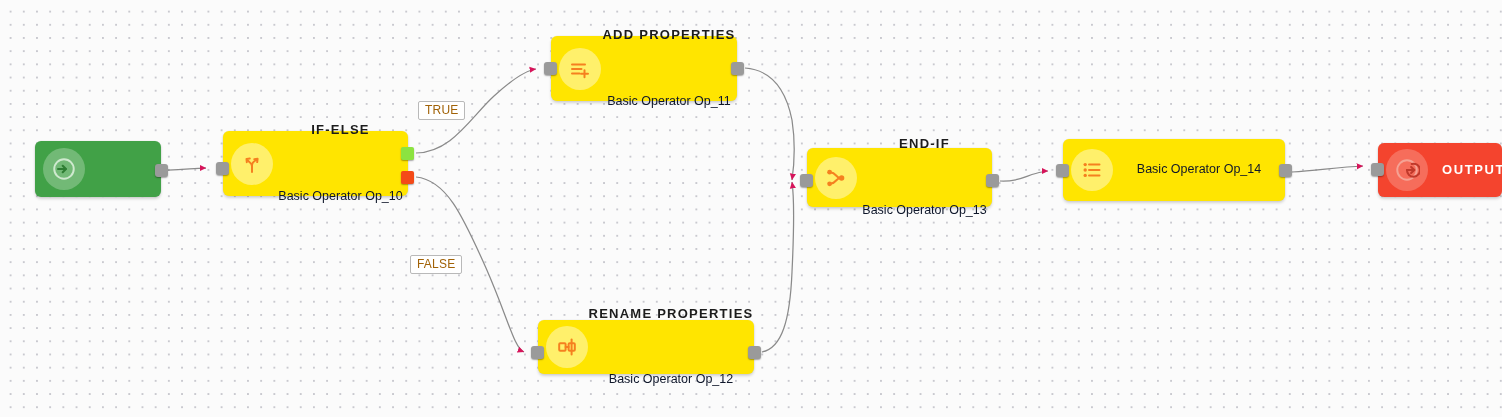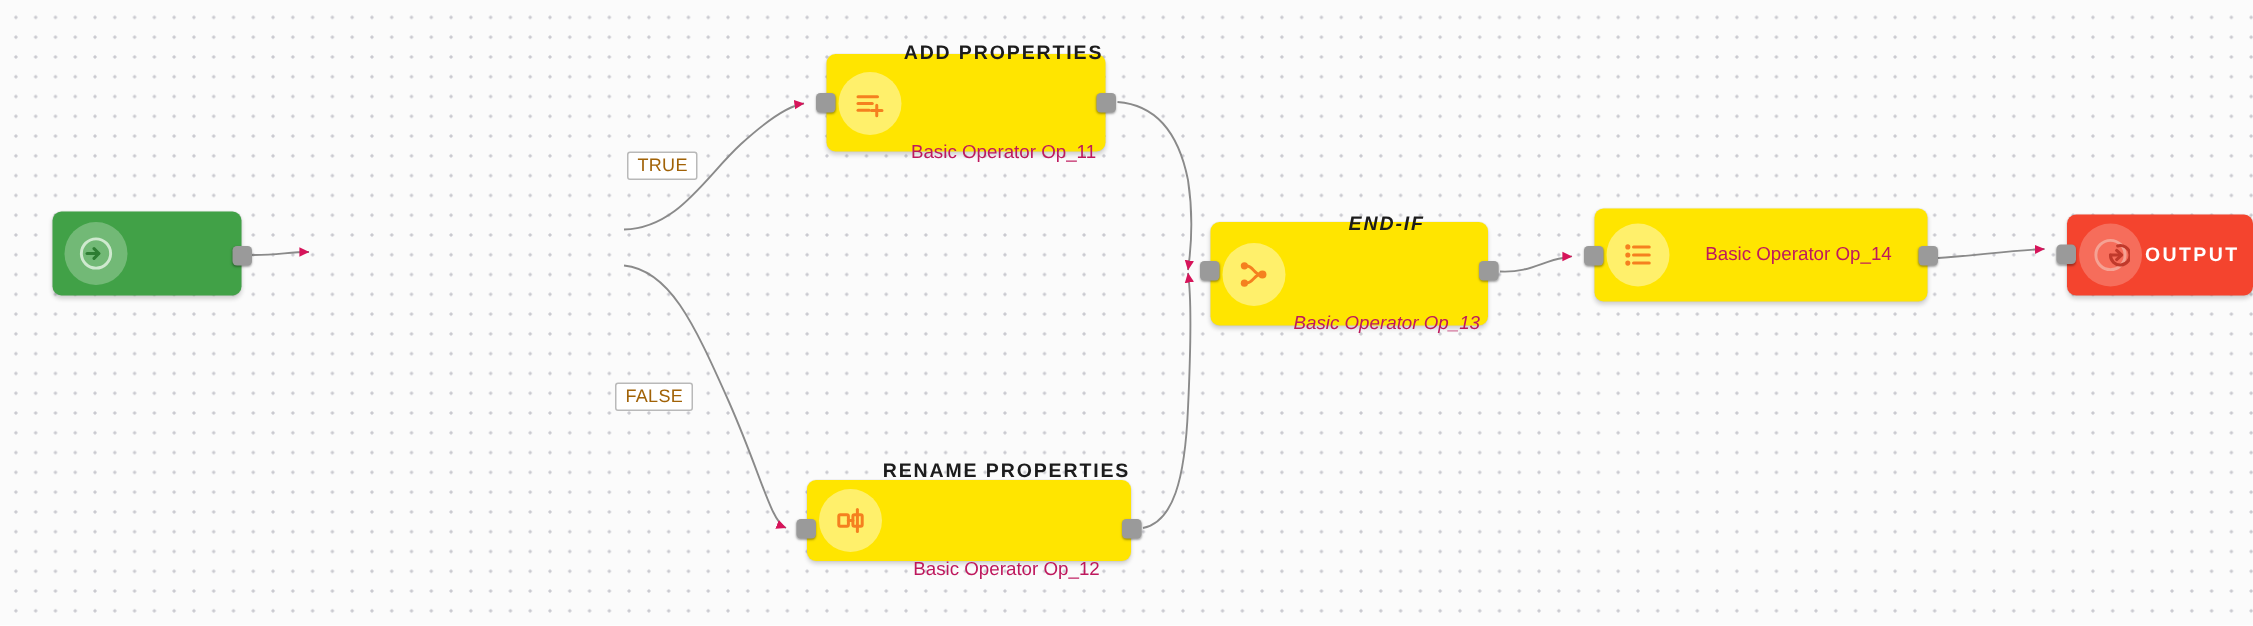--- a/index.html
+++ b/index.html
@@ -69,26 +69,26 @@
     letter-spacing: 1.25px;
     line-height: 1.35;
     white-space: nowrap;
   }
   .node-sub {
     font-size: 12.5px;
     line-height: 1.55;
     white-space: nowrap;
   }
   .node.yellow .node-title { color: #1c1c1c; }
-  .node.yellow .node-sub   { color: #be185d; }
+  .node.yellow .node-sub   { color: #0f172a; }
   .node.green  .node-title { color: #ffffff; }
   .node.green  .node-sub   { color: #cfe8cf; }
   .node.red    .node-title { color: #ffffff; letter-spacing: 1.6px; }
 
-  .node.red .node-text { align-items: flex-start; padding-left: 2px; }
+  .node.red .node-text { align-items: flex-start; padding-left: 14px; }
 
   
   .port {
     position: absolute;
     width: 13px;
     height: 13px;
     border-radius: 3px;
     background: #9a9a9a;
     box-shadow: 0 1px 1.5px rgba(0,0,0,0.35);
   }
@@ -135,20 +135,37 @@
     <div class="node-icon">
       <svg width="26" height="26" viewBox="0 0 24 24">
         <circle cx="12" cy="12" r="9" fill="none" stroke="#cfe9cf" stroke-width="1.8"></circle>
         <path d="M6.5,12 H13.5" stroke="#2e7d33" stroke-width="1.9" stroke-linecap="round"></path>
         <path d="M10.8,9 L13.8,12 L10.8,15" fill="none" stroke="#2e7d33" stroke-width="1.9" stroke-linecap="round" stroke-linejoin="round"></path>
       </svg>
     </div>
     <div class="port" style="right:-7px; top:23px;"></div>
   </div>
 
+  <div class="node yellow" style="left:223px; top:131px; width:185px; height:65px;">
+    <div class="node-icon">
+      <svg width="24" height="24" viewBox="0 0 24 24">
+        <path d="M12,20 V13 C12,10 15,9 16.8,7.6" fill="none" stroke="#f5801f" stroke-width="2" stroke-linecap="round"></path>
+        <path d="M12,14 C12,11 9,10 7.4,8.2" fill="none" stroke="#f5801f" stroke-width="2" stroke-linecap="round"></path>
+        <path d="M14.3,7.2 L17.6,6.8 L17.2,10.1" fill="none" stroke="#f5801f" stroke-width="2" stroke-linecap="round" stroke-linejoin="round"></path>
+        <path d="M9.8,6.6 L6.5,6.9 L6.8,10.2" fill="none" stroke="#f5801f" stroke-width="2" stroke-linecap="round" stroke-linejoin="round"></path>
+      </svg>
+    </div>
+    <div class="node-text">
+      <div class="node-title">IF-ELSE</div>
+      <div class="node-sub">Basic Operator Op_10</div>
+    </div>
+    <div class="port" style="left:-7px; top:31px;"></div>
+    <div class="port out-green" style="right:-6px; top:16px;"></div>
+    <div class="port out-red" style="right:-6px; top:40px;"></div>
+  </div>
 
   <div class="node yellow" style="left:551px; top:36px; width:186px; height:65px;">
     <div class="node-icon">
       <svg width="24" height="24" viewBox="0 0 24 24">
         <path d="M4,7.5 H17" stroke="#f5801f" stroke-width="2" stroke-linecap="round"></path>
         <path d="M4,12 H13.5" stroke="#f5801f" stroke-width="2" stroke-linecap="round"></path>
         <path d="M4,16.5 H11.5" stroke="#f5801f" stroke-width="2" stroke-linecap="round"></path>
         <path d="M16.5,13.2 V20.2 M13,16.7 H20" stroke="#f5801f" stroke-width="2" stroke-linecap="round"></path>
       </svg>
     </div>
@@ -170,21 +187,21 @@
       </svg>
     </div>
     <div class="node-text">
       <div class="node-title">RENAME PROPERTIES</div>
       <div class="node-sub">Basic Operator Op_12</div>
     </div>
     <div class="port" style="left:-7px; top:26px;"></div>
     <div class="port" style="right:-7px; top:26px;"></div>
   </div>
 
-  <div class="node yellow" style="left:807px; top:148px; width:185px; height:69px;font-style:italic;">
+  <div class="node yellow" style="left:807px; top:148px; width:185px; height:59px;">
     <div class="node-icon">
       <svg width="24" height="24" viewBox="0 0 24 24">
         <path d="M7.2,6.4 C11.5,6.6 12,11.6 16,12" fill="none" stroke="#f5801f" stroke-width="2" stroke-linecap="round"></path>
         <path d="M7.2,17.6 C11.5,17.4 12,12.4 16,12" fill="none" stroke="#f5801f" stroke-width="2" stroke-linecap="round"></path>
         <circle cx="5.6" cy="6.2" r="2.4" fill="#f5801f"></circle>
         <circle cx="5.6" cy="17.8" r="2.4" fill="#f5801f"></circle>
         <circle cx="17.6" cy="12" r="2.7" fill="#f5801f"></circle>
       </svg>
     </div>
     <div class="node-text">

